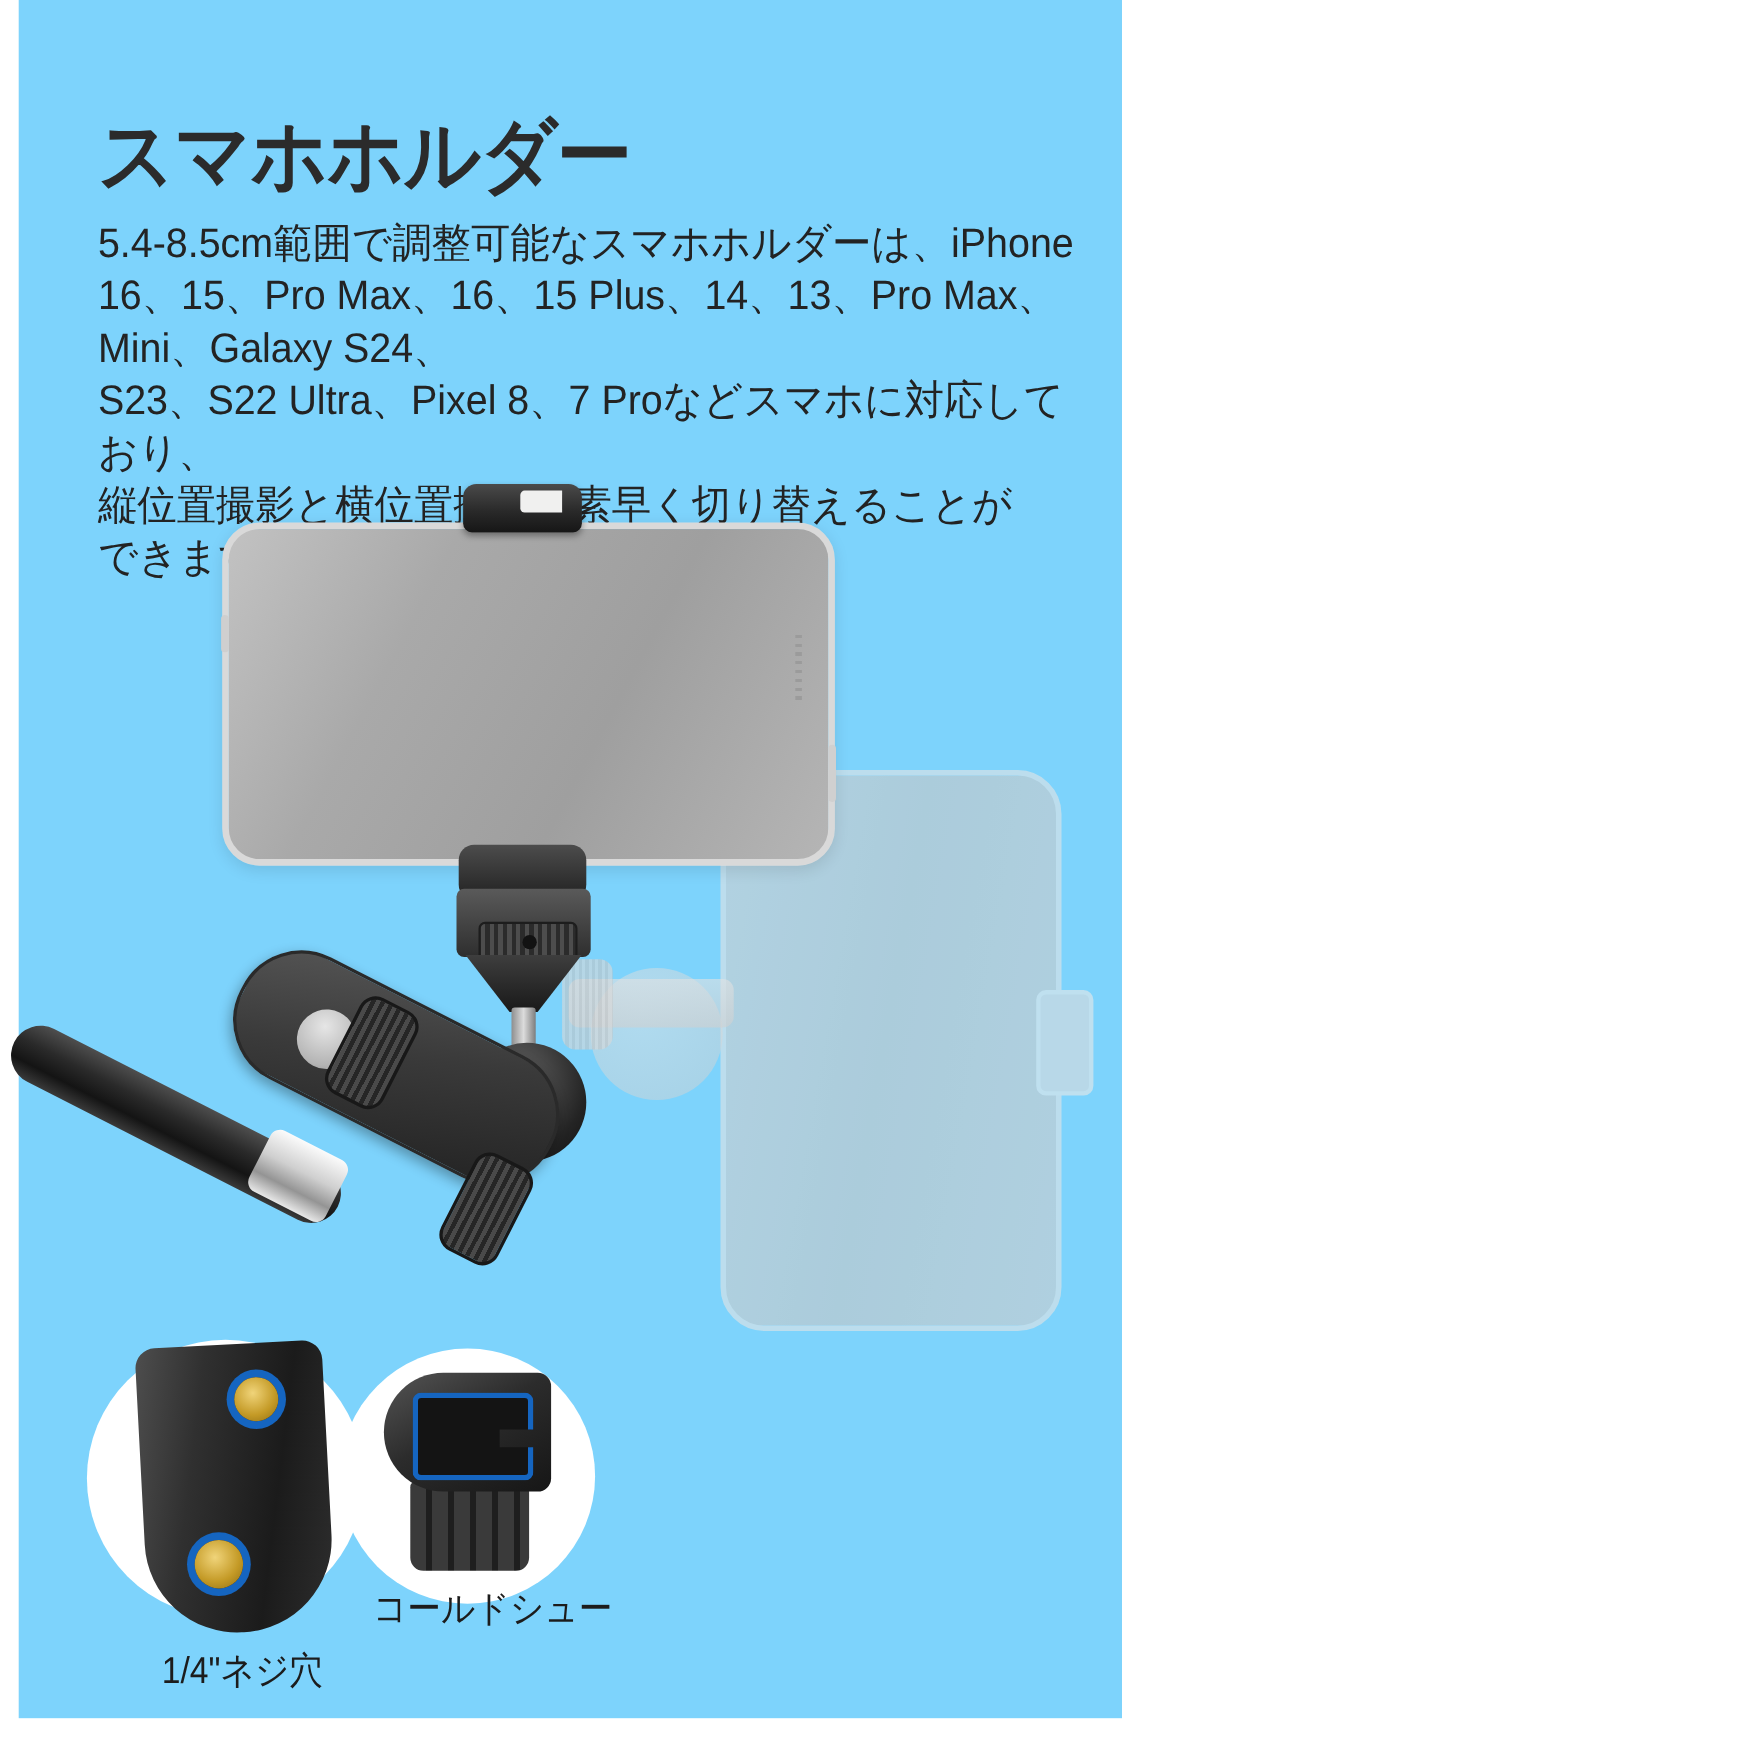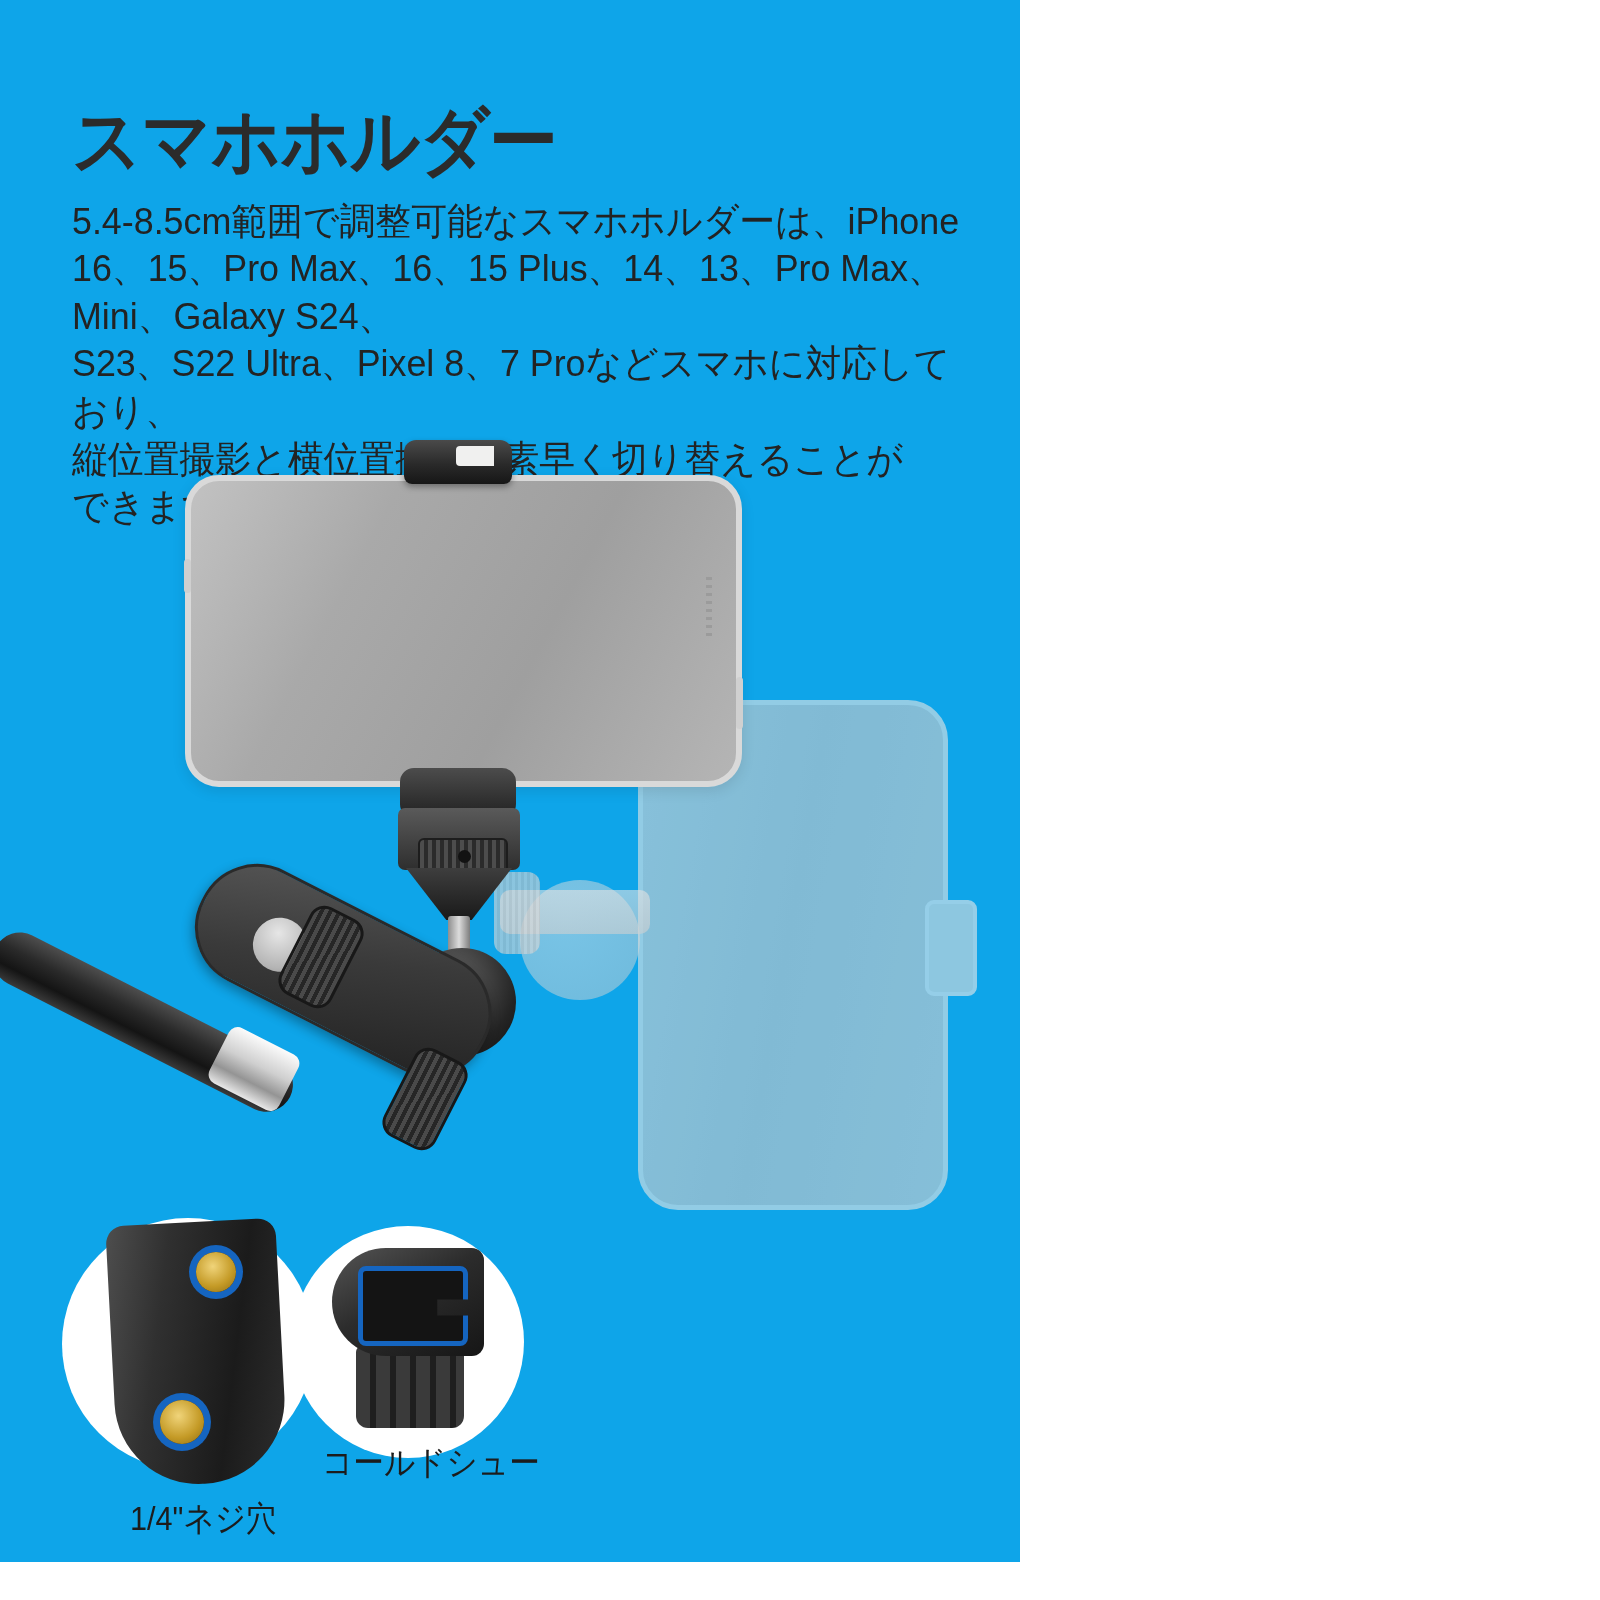--- a/index.html
+++ b/index.html
@@ -1,20 +1,20 @@
 <!DOCTYPE html>
 <html><head>
 <meta charset="utf-8">
 <style>
   html,body{margin:0;padding:0;background:#ffffff;}
   body{width:1600px;height:1600px;position:relative;overflow:hidden;
        font-family:"Liberation Sans","DejaVu Sans",sans-serif;color:#2b2b2b;}
 
   
-  #left-panel{position:absolute;left:0;top:0;width:1020px;height:1582px;background:#0ea5e9;}
+  #left-panel{position:absolute;left:17px;top:0;width:1020px;height:1582px;background:#7dd3fc;}
   #right-panel{position:absolute;left:1020px;top:0;width:580px;height:1600px;background:#ffffff;}
   #bottom-strip{position:absolute;left:0;top:1562px;width:1020px;height:38px;background:#ffffff;}
 
   
   #headline{position:absolute;left:72px;top:52px;width:900px;
             font-size:74px;font-weight:bold;letter-spacing:-1px;line-height:1.05;
             color:#2b2b2b;transform:scaleX(.93);transform-origin:left top;}
   #body-copy{position:absolute;left:72px;top:160px;width:930px;
              font-size:37.5px;line-height:1.27;color:#232323;
              transform:scaleX(.955);transform-origin:left top;white-space:pre-wrap;}

